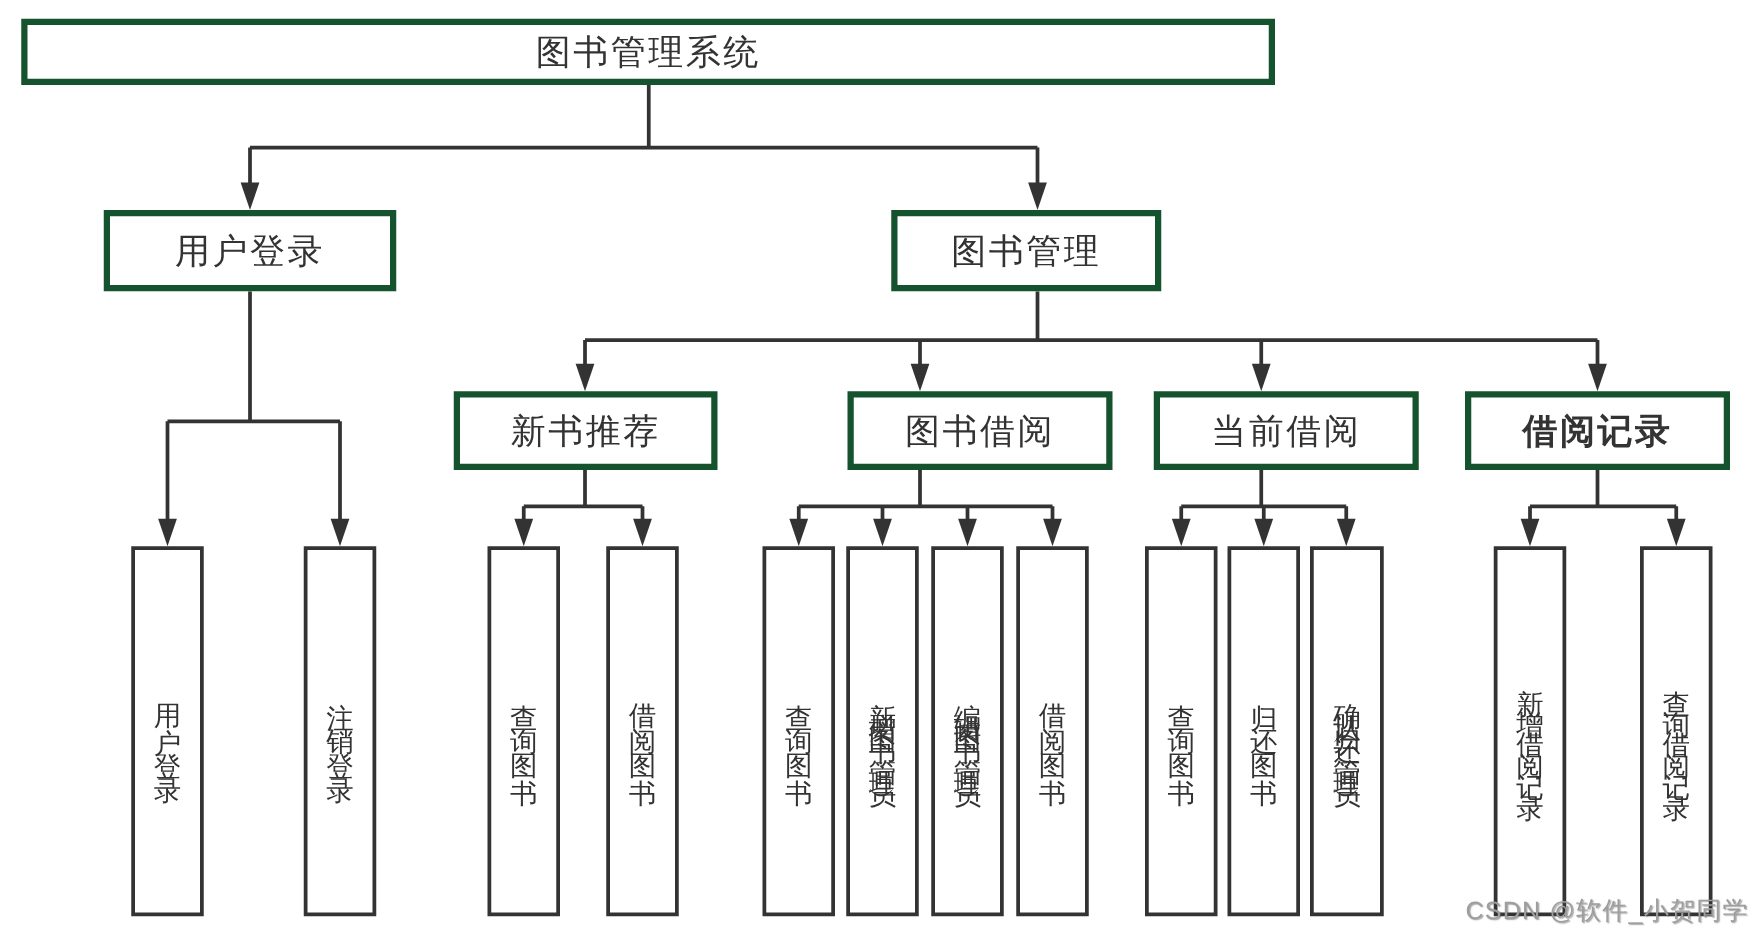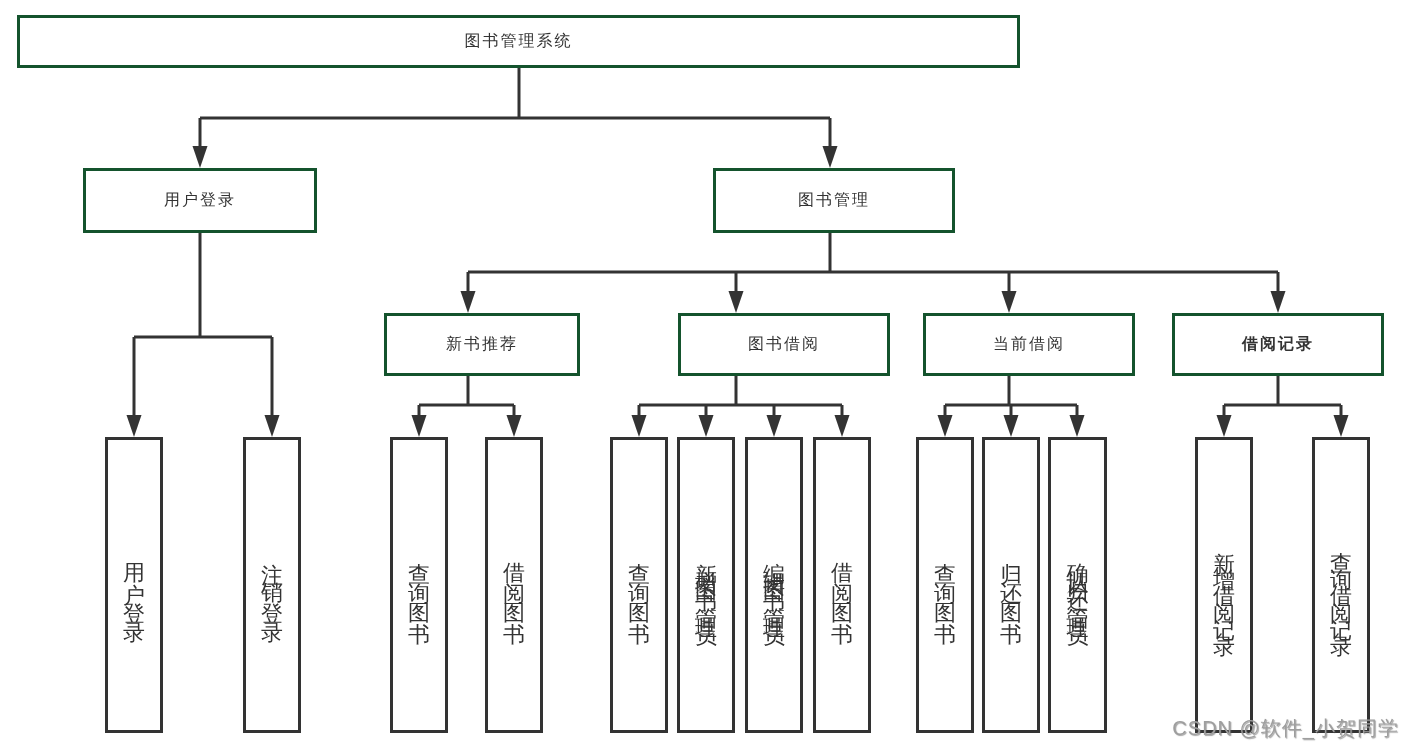--- a/index.html
+++ b/index.html
@@ -15,25 +15,25 @@
   }
   #connectors {
     position: absolute;
     left: 0; top: 0;
     width: 1405px; height: 747px;
     pointer-events: none;
   }
   .node {
     position: absolute;
     background: #ffffff;
-    border: 3px solid #14532d;
+    border: 5px solid #14532d;
     display: flex;
     align-items: center;
     justify-content: center;
-    font-size: 16px;
+    font-size: 28px;
     letter-spacing: 2px;
     color: #333333;
     white-space: nowrap;
   }
   .leaf {
     position: absolute;
     background: #ffffff;
     border: 3px solid #333333;
     writing-mode: vertical-rl;
     display: flex;
@@ -111,23 +111,23 @@
       <polygon points="937.5,415 952.5,415 945,437" fill="#333333"></polygon>
       <polygon points="1003.5,415 1018.5,415 1011,437" fill="#333333"></polygon>
       <polygon points="1069.5,415 1084.5,415 1077,437" fill="#333333"></polygon>
       <polygon points="1216.5,415 1231.5,415 1224,437" fill="#333333"></polygon>
       <polygon points="1333.5,415 1348.5,415 1341,437" fill="#333333"></polygon>
     </svg>
 
   <div class="node" style="left:17px; top:15px; width:1003px; height:53px;">图书管理系统</div>
 
   <div class="node" style="left:83px; top:168px; width:234px; height:65px;">用户登录</div>
-  <div class="node" style="left:713px; top:168px; width:242px; height:65px;">图书管理</div>
+  <div class="node" style="left:713px; top:168px; width:216px; height:65px;">图书管理</div>
 
-  <div class="node" style="left:384px; top:313px; width:196px; height:63px;font-family:Liberation Mono, monospace;">新书推荐</div>
+  <div class="node" style="left:363px; top:313px; width:211px; height:63px;font-family:Liberation Mono, monospace;">新书推荐</div>
   <div class="node" style="left:630px; top:313px; width:212px; height:63px;margin-left:48px;">图书借阅</div>
   <div class="node" style="left:903px; top:313px; width:212px; height:63px;margin-left:20px;">当前借阅</div>
   <div class="node" style="left:1172px; top:313px; width:212px; height:63px;font-weight:bold;">借阅记录</div>
 
   <div class="leaf" style="left:105px; top:437px; width:58px; height:296px;">
     <span class="label" style="letter-spacing: 20px;">用户登录</span>
   </div>
   <div class="leaf" style="left:243px; top:437px; width:58px; height:296px;">
     <span class="label" style="letter-spacing: 20px;">注销登录</span>
   </div>

